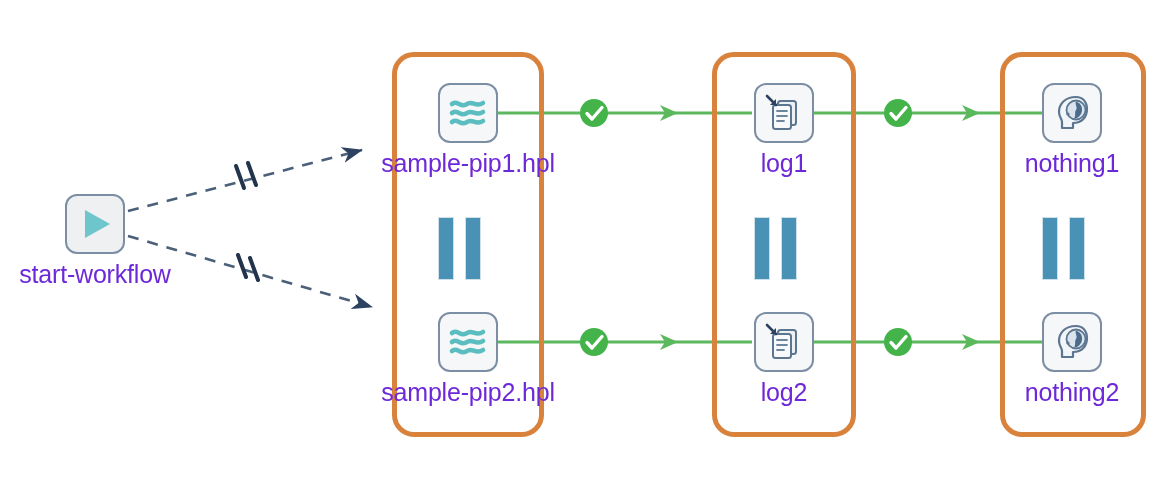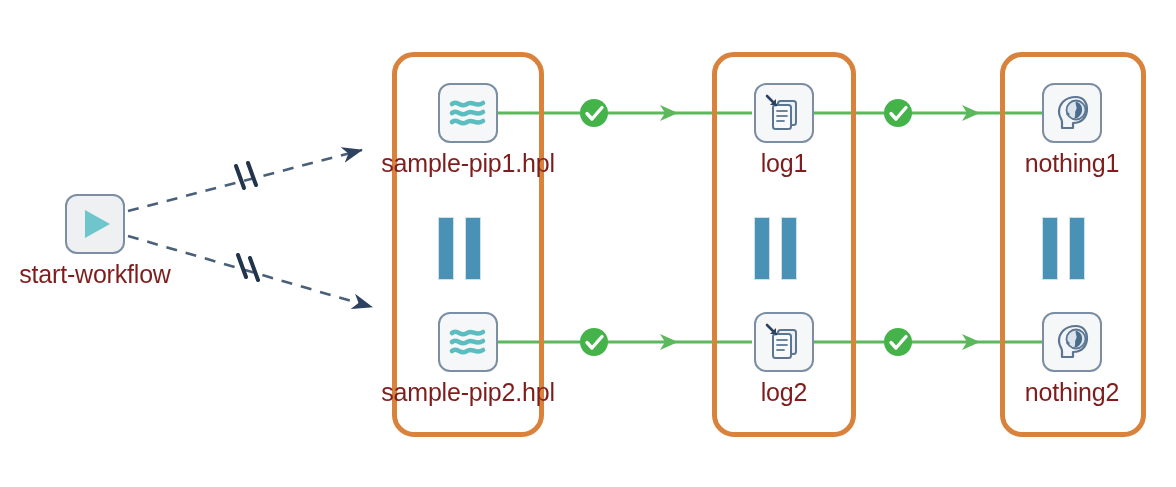--- a/index.html
+++ b/index.html
@@ -58,21 +58,21 @@
     border-radius: 12px;
     background: #eef0f1;
   }
   .node-label {
     position: absolute;
     top: 36px;
     left: -160px;
     width: 320px;
     text-align: center;
     font-size: 25px;
-    color: #7f1d1d;
+    color: #6d28d9;
     font-family: "Liberation Sans", sans-serif;
     white-space: nowrap;
     letter-spacing: -0.2px;
   }
 
   
   .par-bars {
     position: absolute;
     display: flex;
     gap: 11px;

